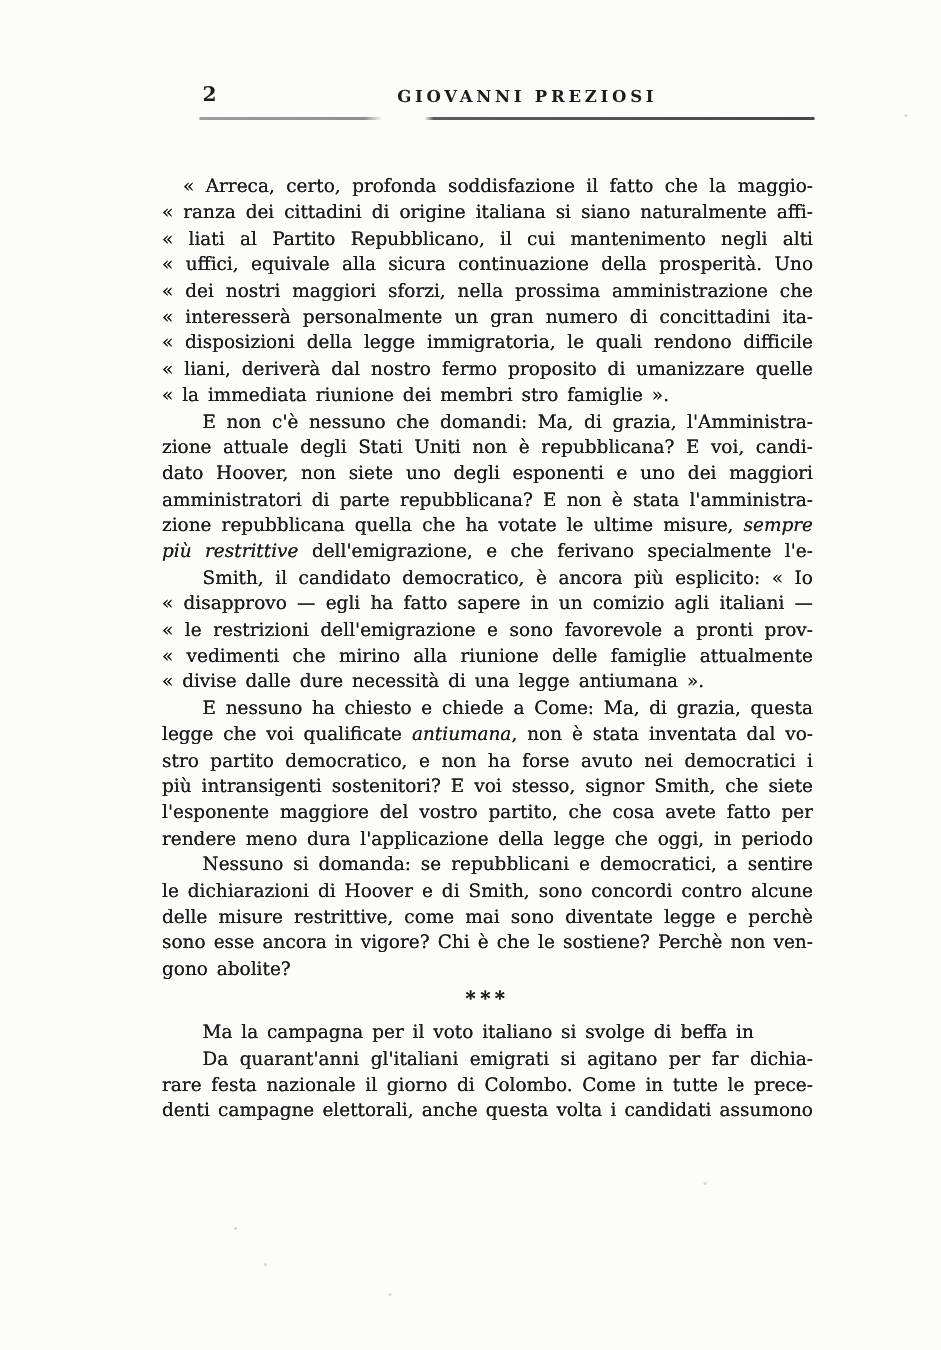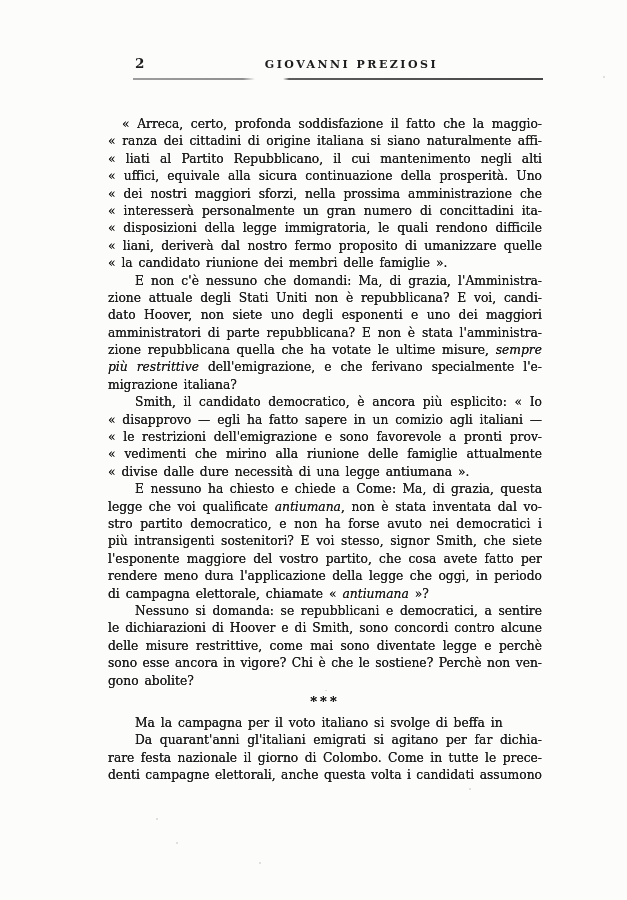--- a/index.html
+++ b/index.html
@@ -77,46 +77,44 @@
   <div class="textblock" id="textblock">
       <div>
         <div class="line ind-sm">« Arreca, certo, profonda soddisfazione il fatto che la maggio-</div>
         <div class="line">« ranza dei cittadini di origine italiana si siano naturalmente affi-</div>
         <div class="line">« liati al Partito Repubblicano, il cui mantenimento negli alti</div>
         <div class="line">« uffici, equivale alla sicura continuazione della prosperità. Uno</div>
         <div class="line">« dei nostri maggiori sforzi, nella prossima amministrazione che</div>
         <div class="line">« interesserà personalmente un gran numero di concittadini ita-</div>
         <div class="line">« disposizioni della legge immigratoria, le quali rendono difficile</div>
         <div class="line">« liani, deriverà dal nostro fermo proposito di umanizzare quelle</div>
-        <div class="line last">« la candidato riunione dei membri delle famiglie ».</div>
+        <div class="line last">« la immediata riunione dei membri stro famiglie ».</div>
       </div>
       <div>
         <div class="line ind">E non c'è nessuno che domandi: Ma, di grazia, l'Amministra-</div>
         <div class="line">zione attuale degli Stati Uniti non è repubblicana? E voi, candi-</div>
         <div class="line">dato Hoover, non siete uno degli esponenti e uno dei maggiori</div>
         <div class="line">amministratori di parte repubblicana? E non è stata l'amministra-</div>
         <div class="line">zione repubblicana quella che ha votate le ultime misure, <i>sempre</i></div>
         <div class="line"><i>più restrittive</i> dell'emigrazione, e che ferivano specialmente l'e-</div>
-        <div class="line last">migrazione italiana?</div>
       </div>
       <div>
         <div class="line ind">Smith, il candidato democratico, è ancora più esplicito: « Io</div>
         <div class="line">« disapprovo — egli ha fatto sapere in un comizio agli italiani —</div>
         <div class="line">« le restrizioni dell'emigrazione e sono favorevole a pronti prov-</div>
         <div class="line">« vedimenti che mirino alla riunione delle famiglie attualmente</div>
         <div class="line last">« divise dalle dure necessità di una legge antiumana ».</div>
       </div>
       <div>
         <div class="line ind">E nessuno ha chiesto e chiede a Come: Ma, di grazia, questa</div>
         <div class="line">legge che voi qualificate <i>antiumana</i>, non è stata inventata dal vo-</div>
         <div class="line">stro partito democratico, e non ha forse avuto nei democratici i</div>
         <div class="line">più intransigenti sostenitori? E voi stesso, signor Smith, che siete</div>
         <div class="line">l'esponente maggiore del vostro partito, che cosa avete fatto per</div>
         <div class="line">rendere meno dura l'applicazione della legge che oggi, in periodo</div>
-        <div class="line last">di campagna elettorale, chiamate « <i>antiumana</i> »?</div>
       </div>
       <div>
         <div class="line ind">Nessuno si domanda: se repubblicani e democratici, a sentire</div>
         <div class="line">le dichiarazioni di Hoover e di Smith, sono concordi contro alcune</div>
         <div class="line">delle misure restrittive, come mai sono diventate legge e perchè</div>
         <div class="line">sono esse ancora in vigore? Chi è che le sostiene? Perchè non ven-</div>
         <div class="line last">gono abolite?</div>
       </div>
       <div class="separator">***</div>
       <div>

